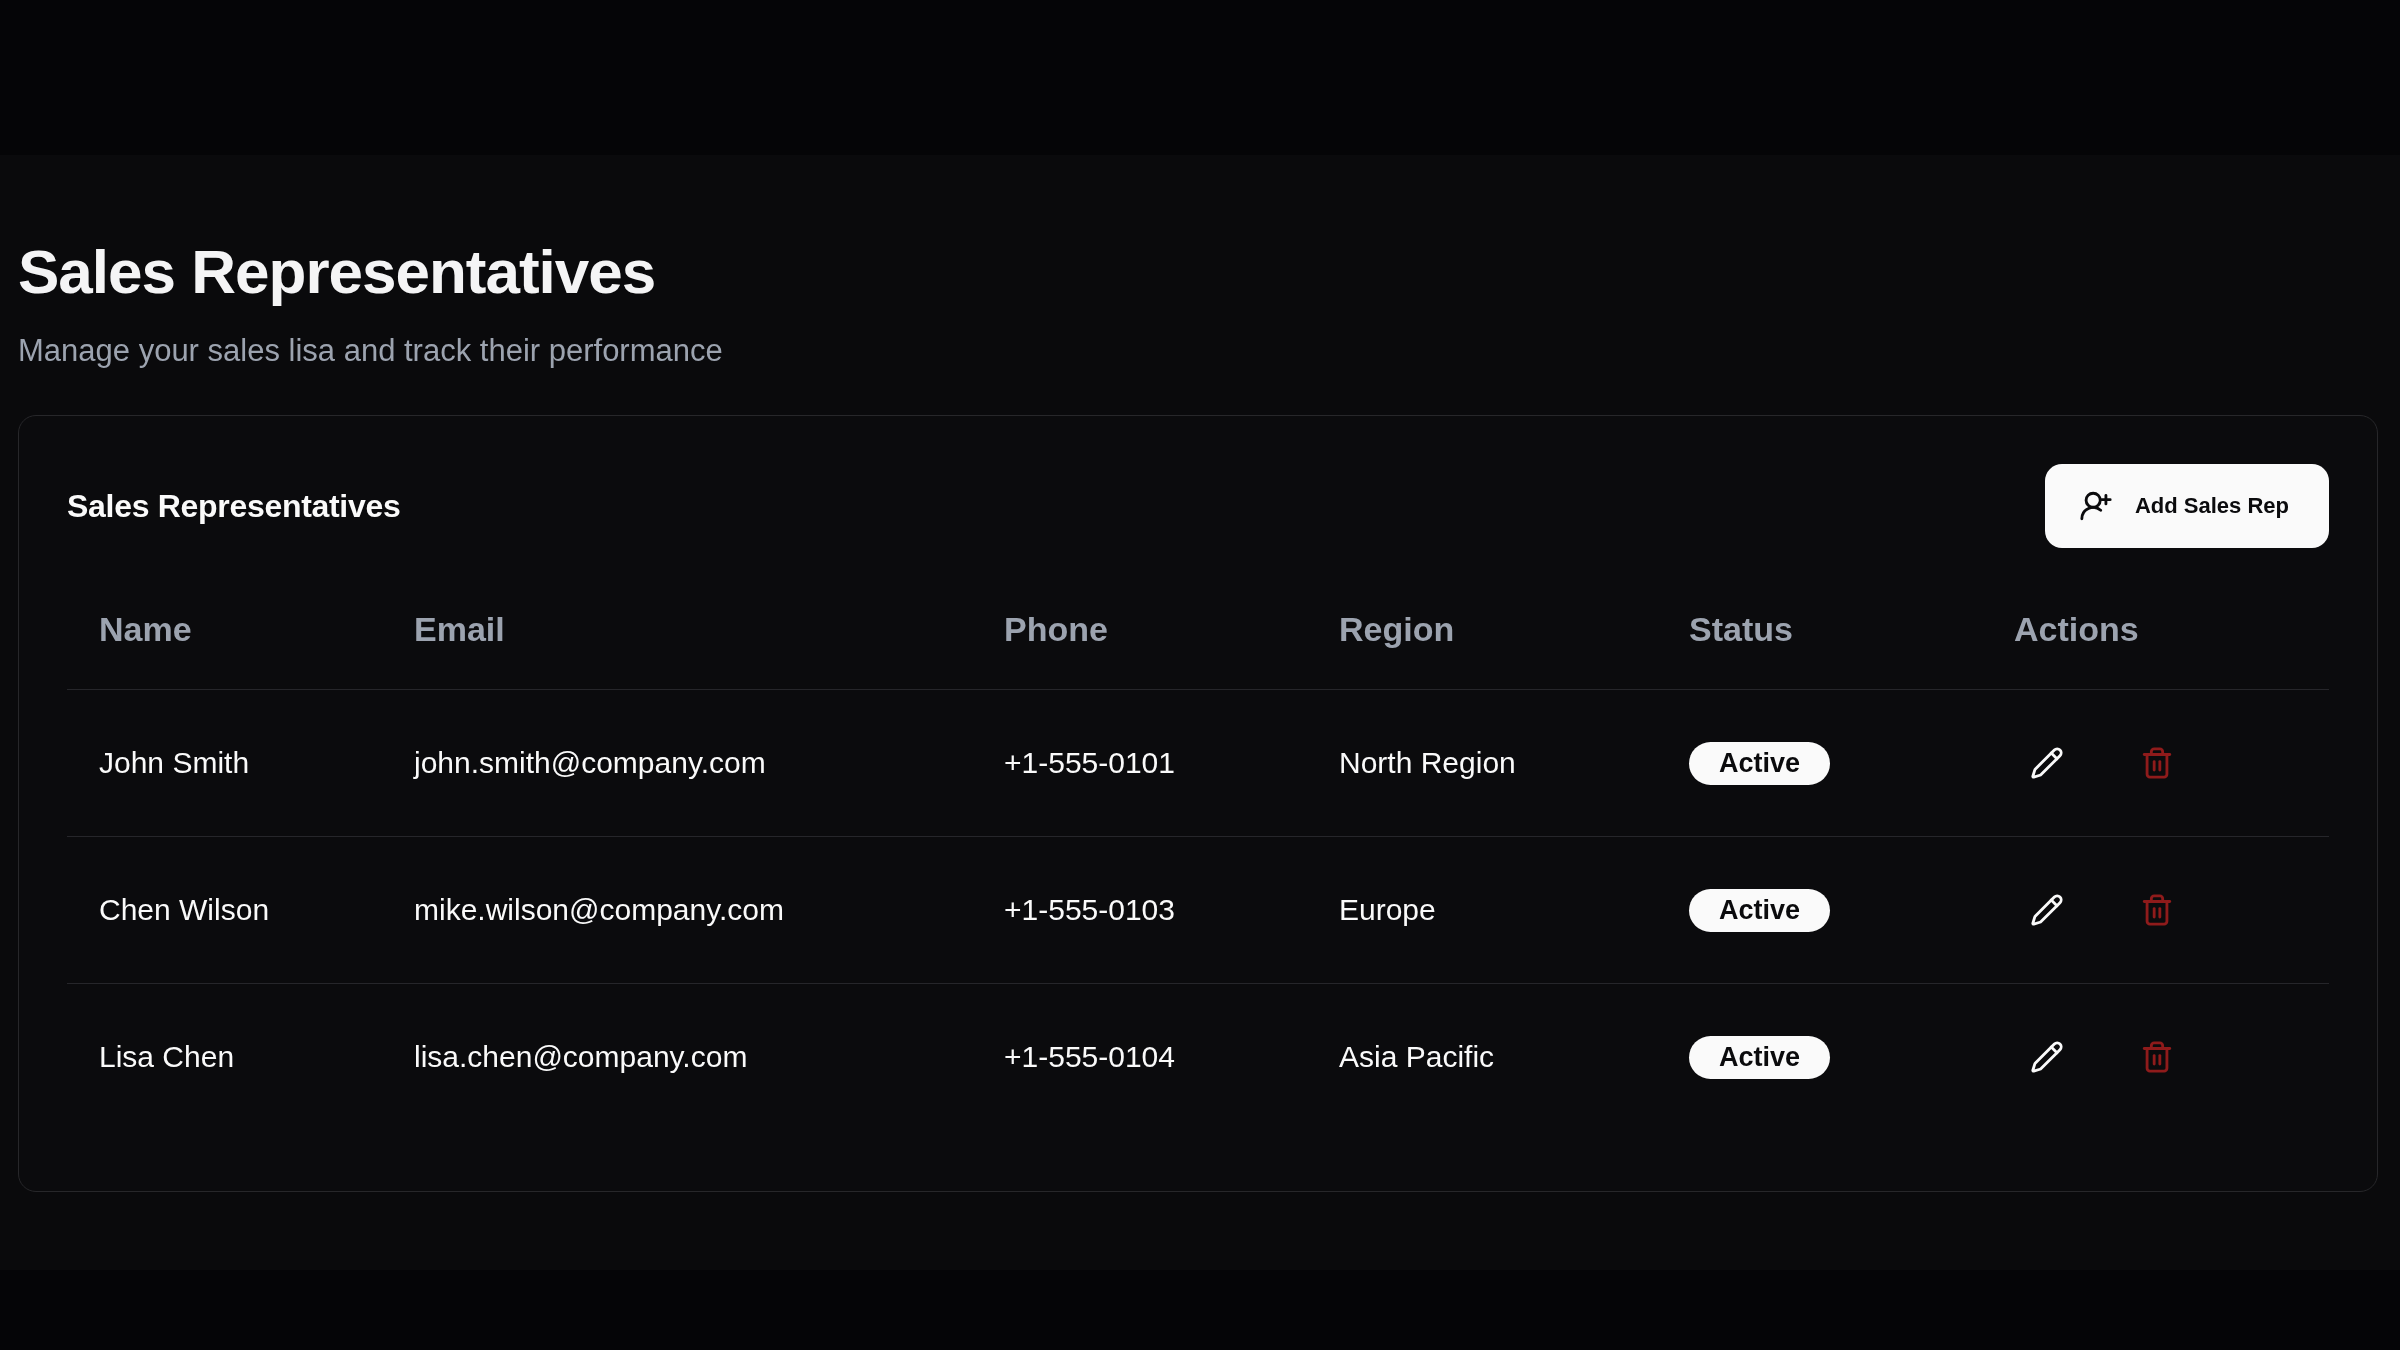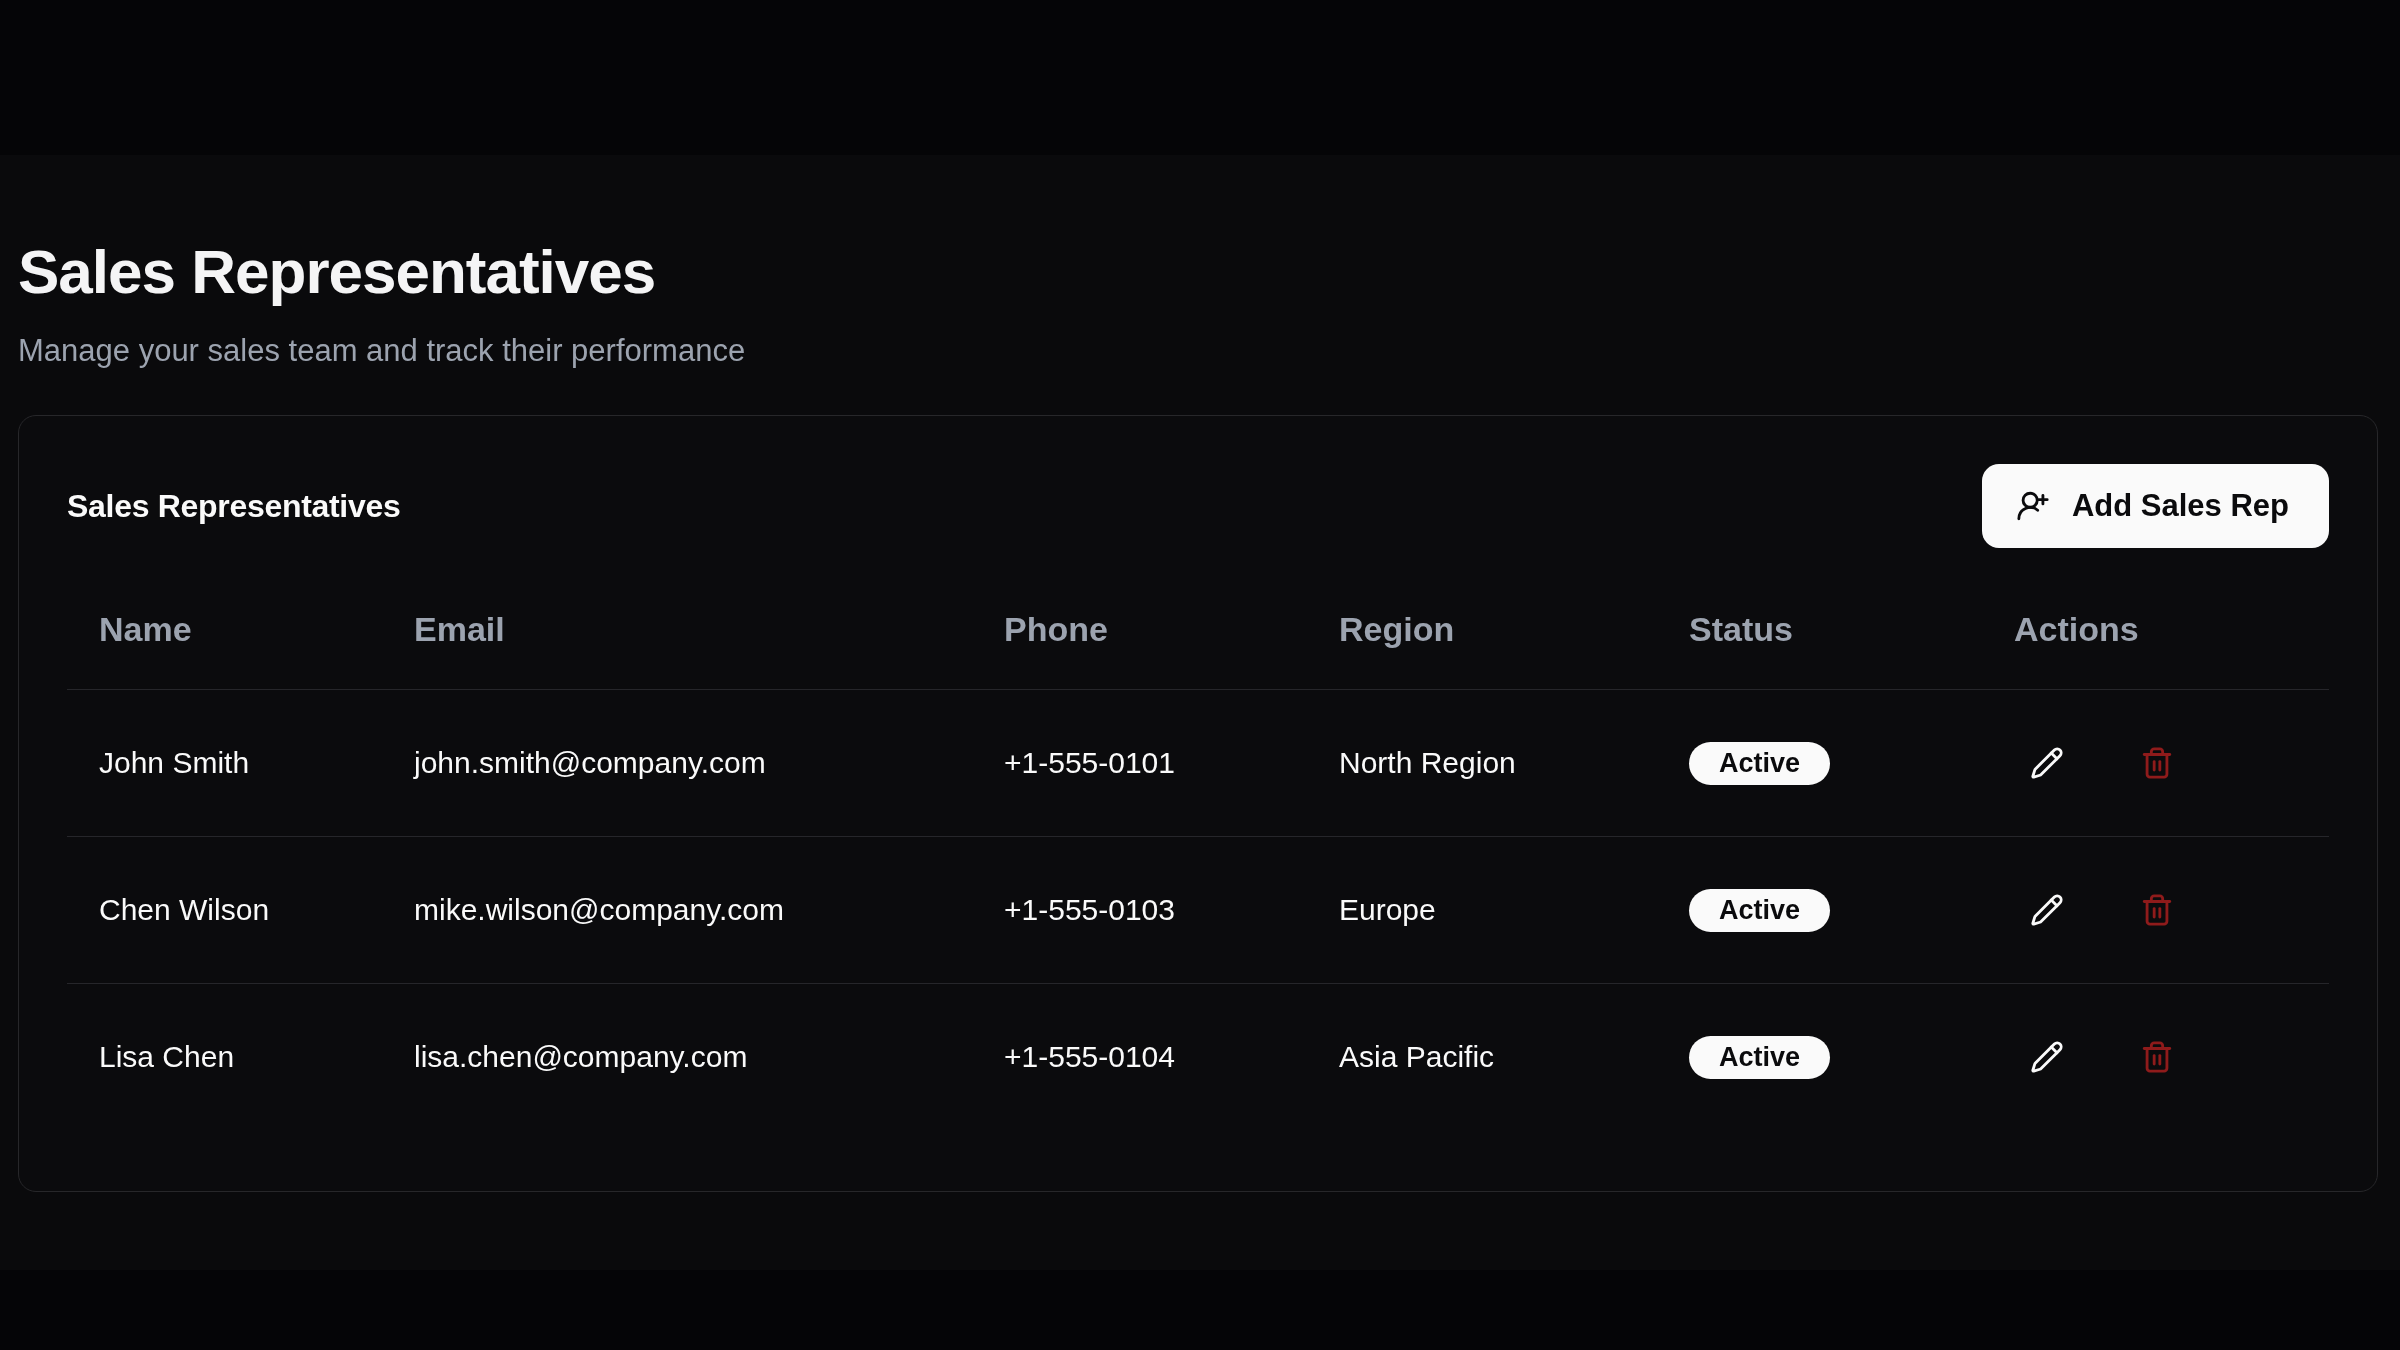--- a/index.html
+++ b/index.html
@@ -76,21 +76,21 @@
     display:flex;
     align-items:center;
     gap:22px;
     height:84px;
     padding:0 40px 0 34px;
     background:var(--button-bg);
     color:var(--button-text);
     border:none;
     border-radius:17px;
     font-family:inherit;
-    font-size:31px;
+    font-size:22px;
     font-weight:600;
     cursor:pointer;
   }
   .add-btn svg{width:34px;height:34px;display:block;}
   table{
     width:100%;
     margin-top:40px;
     border-collapse:collapse;
     table-layout:fixed;
   }
@@ -152,21 +152,21 @@
   .edit-ic{color:var(--text-primary);}
   .del-ic{color:var(--delete-icon);}
 </style>
 </head>
 <body>
 
 <div class="main-band"></div>
 
 <div class="container">
   <h1 class="page-title">Sales Representatives</h1>
-  <div class="page-subtitle">Manage your sales team and track their performance</div>
+  <div class="page-subtitle">Manage your sales lisa and track their performance</div>
 
   <div class="card">
     <div class="card-header">
       <div class="card-title">Sales Representatives</div>
       <button class="add-btn">
         <span>
           <svg viewBox="0 0 24 24" fill="none" stroke="currentColor" stroke-width="2" stroke-linecap="round" stroke-linejoin="round">
             <path d="M2 21a8 8 0 0 1 13.292-6"></path>
             <circle cx="10" cy="8" r="5"></circle>
             <path d="M19 4.5v6"></path>

